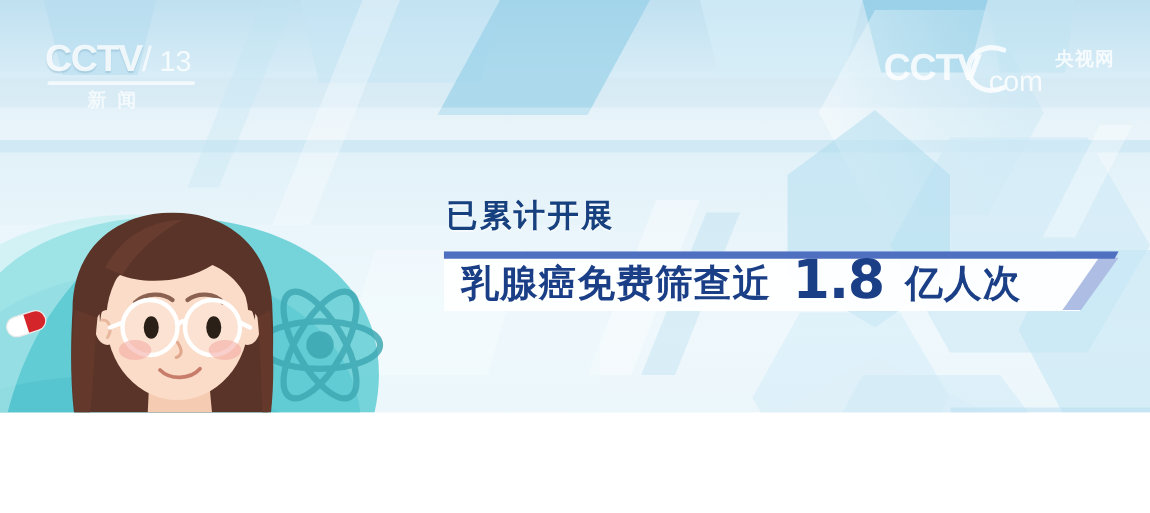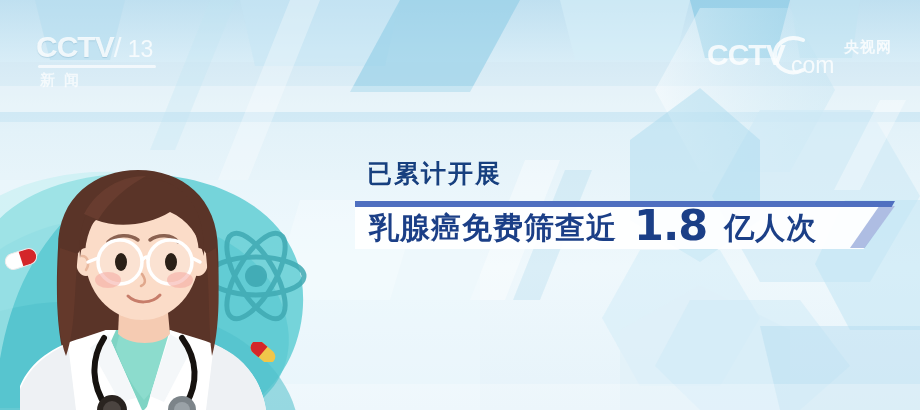--- a/index.html
+++ b/index.html
@@ -7,21 +7,21 @@
     padding: 0;
     background: #ffffff;
   }
   body {
     font-family: "Liberation Sans", "DejaVu Sans", sans-serif;
   }
 
   #stage {
     position: relative;
     width: 920px;
-    height: 410px;
+    height: 330px;
     overflow: hidden;
     background: linear-gradient(175deg, #cfe7f3 0%, #e2f1f8 28%, #eef7fb 60%, #e8f4fa 100%);
   }
 
   
   .bg-layer {
     position: absolute;
     inset: 0;
     overflow: hidden;
   }
@@ -69,21 +69,21 @@
     width: 118px;
     height: 3px;
     background: rgba(255,255,255,.8);
     border-radius: 2px;
     margin: 1px 0 3px 2px;
   }
   .logo-sub {
     font-size: 15px;
     letter-spacing: 9px;
     color: rgba(255,255,255,.82);
-    text-align: left;
+    text-align: center;
     width: 108px;
     margin-left: 4px;
     font-weight: bold;
   }
 
   
   #cctv-watermark {
     position: absolute;
     right: 28px;
     top: 34px;
@@ -126,21 +126,21 @@
     left: 355px;
     top: 160px;
     width: 540px;
   }
   .kicker {
     font-size: 25px;
     font-weight: bold;
     color: #17407f;
     letter-spacing: 2px;
     line-height: 1.1;
-    margin: 0 0 13px 12px;
+    margin: 0 0 13px 2px;
     text-shadow: 0 1px 1px rgba(255,255,255,.6);
   }
 
   .banner {
     position: relative;
     height: 48px;
     margin-bottom: 14px;
   }
   .banner-bg {
     position: absolute;

